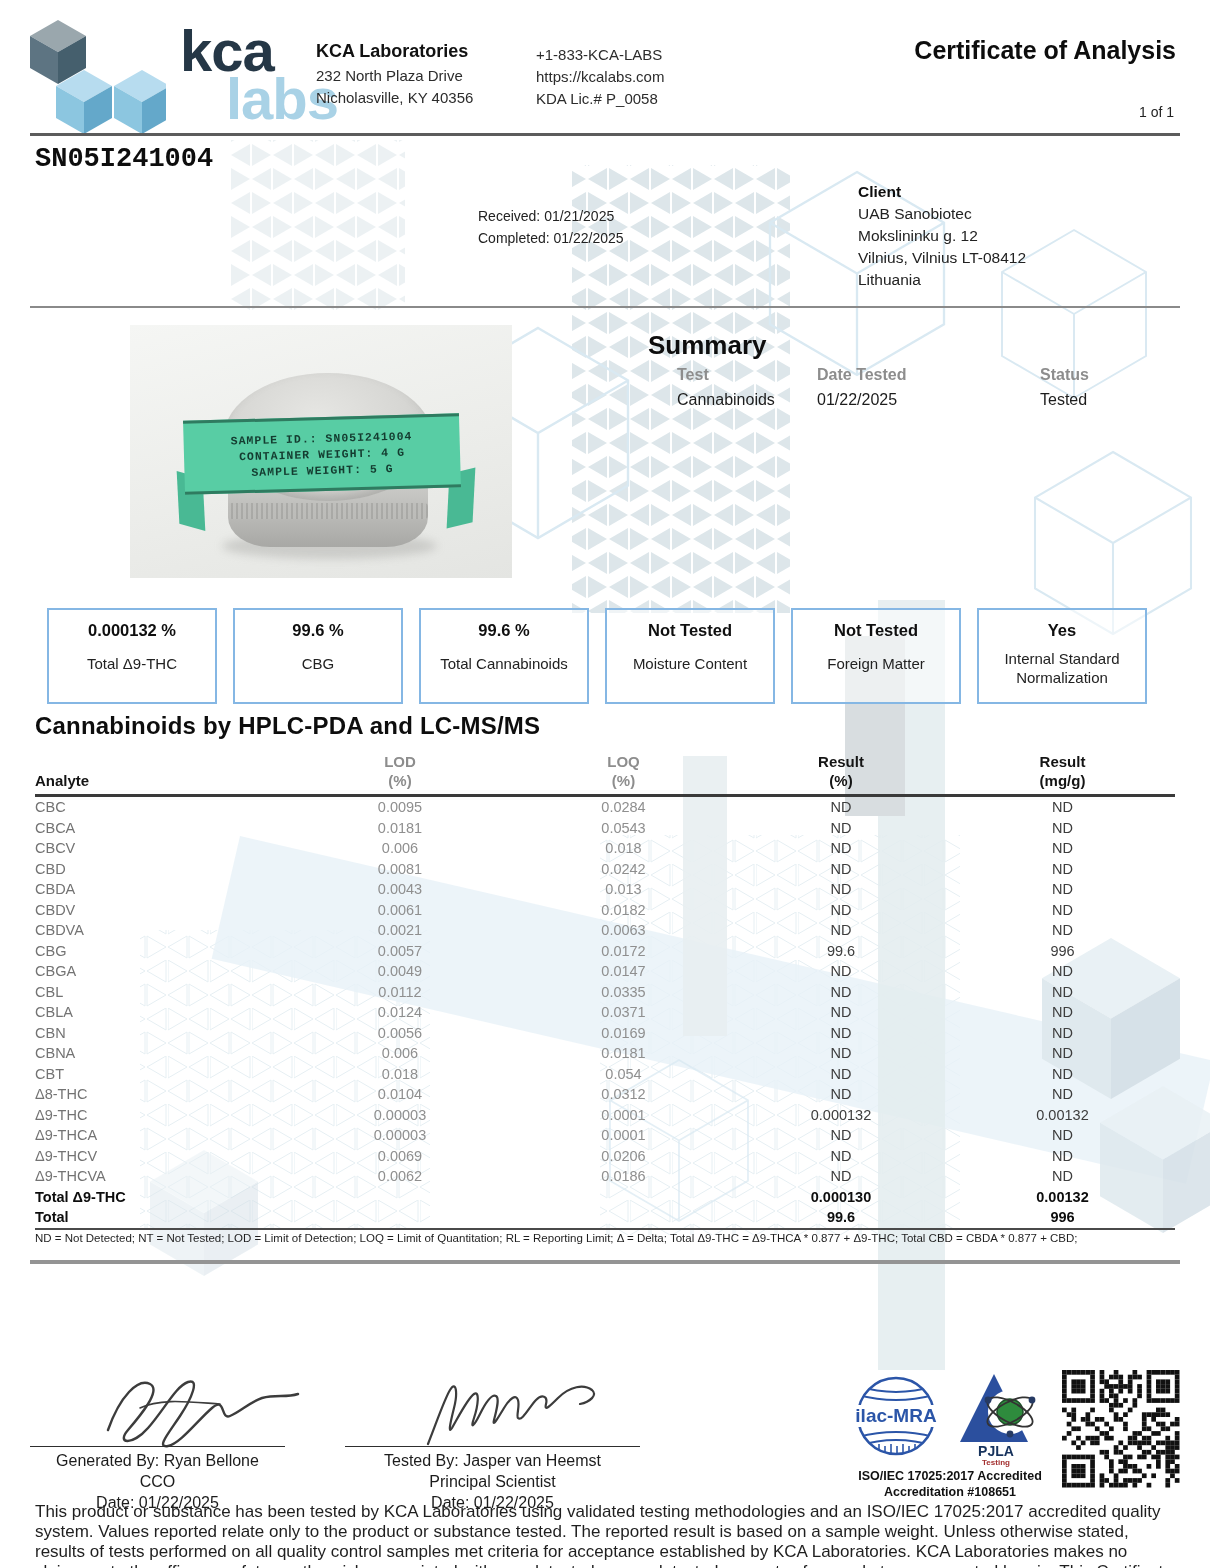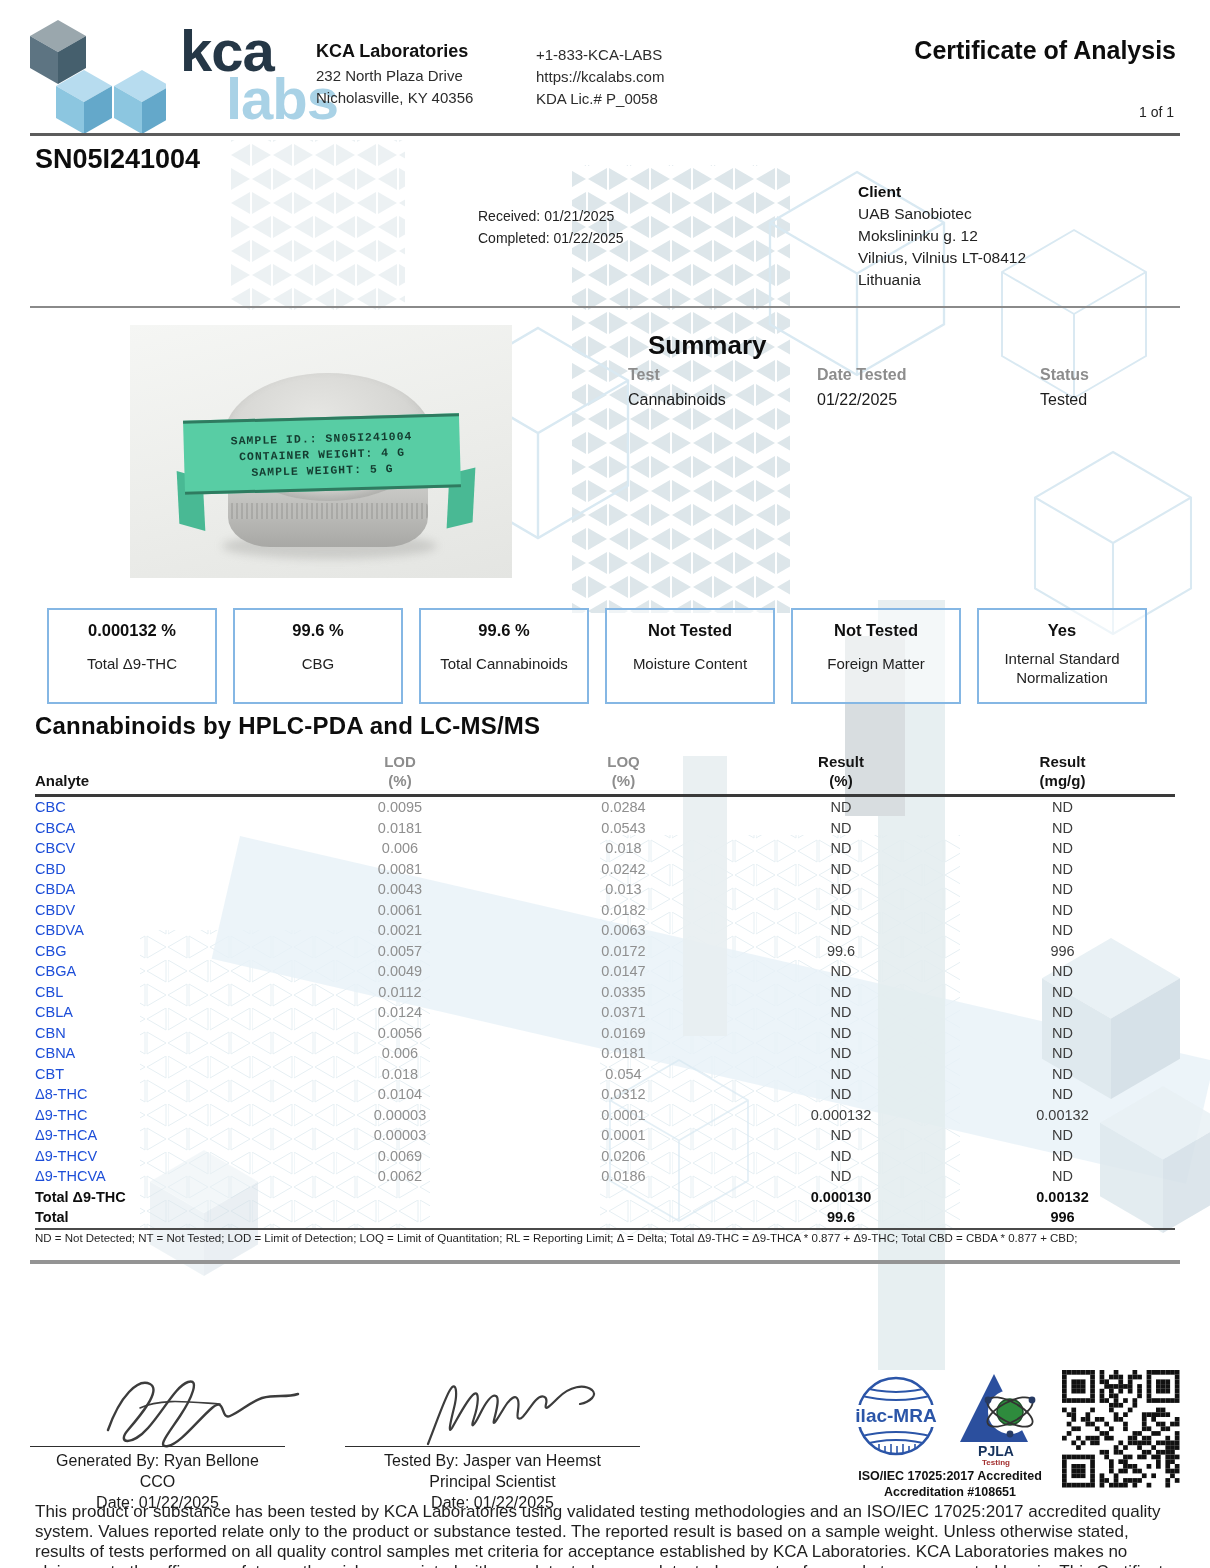--- a/index.html
+++ b/index.html
@@ -15,21 +15,21 @@
   .logo-kca { color:#253746; display:block; }
   .logo-labs { color:#a9d2e6; display:block;margin-left:46px; }
   .labinfo { position:absolute; left:316px; top:40px; font-size:15px; line-height:22px; color:#2c2c2c; }
   .labinfo .nm { font-size:18px; font-weight:700; color:#111; margin-bottom:3px; }
   .contact { position:absolute; left:536px; top:44px; font-size:15px; line-height:22px; color:#2c2c2c; }
   .coa-title { position:absolute; right:34px; top:36px; font-size:25px; font-weight:700; color:#0d0d0d; }
   .page-num { position:absolute; right:36px; top:104px; font-size:14px; color:#222; }
   .rule-a { position:absolute; left:30px; right:30px; top:133px; border-top:3px solid #5c5c5c; }
 
   
-  .sample-title { position:absolute; left:35px; top:144px; font-size:27px; font-weight:700; color:#0d0d0d; }
+  .sample-title { position:absolute; left:35px; top:144px; font-size:27px; font-weight:700; color:#0d0d0d;font-family:Liberation Mono, monospace; }
   .sample-fields { position:absolute; left:35px; top:186px; font-size:15px; line-height:21.5px; color:#222; }
   .recv-block { position:absolute; left:478px; top:205px; font-size:14px; line-height:22px; color:#222; }
   .client-block { position:absolute; left:858px; top:181px; font-size:15.5px; line-height:22px; color:#222; }
   .client-block .cl { font-weight:700; color:#0d0d0d; }
   .rule-b { position:absolute; left:30px; right:30px; top:306px; border-top:2px solid #8a8a8a; }
 
   
   .photo { position:absolute; left:130px; top:325px; width:382px; height:253px;
            background:linear-gradient(165deg,#f5f6f4 0%,#ecedea 55%,#e4e5e2 100%); overflow:hidden; }
   .tin-body { position:absolute; left:98px; top:122px; width:200px; height:100px;
@@ -49,42 +49,42 @@
   .label-band div { font-family:"Liberation Mono","DejaVu Sans Mono",monospace; font-weight:700;
                     font-size:11.5px; letter-spacing:1px; color:#143c30; }
   .label-tail-l { position:absolute; left:48px; top:150px; width:26px; height:52px; background:#49b994;
                   transform:skewY(18deg) rotate(-3deg); }
   .label-tail-r { position:absolute; left:318px; top:146px; width:26px; height:54px; background:#49b994;
                   transform:skewY(-16deg) rotate(3deg); }
   .summary-head { position:absolute; left:648px; top:330px; font-size:26px; font-weight:700; color:#0d0d0d; }
   .sum-col { position:absolute; top:362px; font-size:16px; line-height:25px; }
   .sum-col .lb { font-weight:700; color:#8d8d8d; }
   .sum-col .vl { color:#1c1c1c; }
-  .sum-1 { left:628px; } .sum-2 { left:817px; } .sum-3 { left:1040px; }
+  .sum-1 { left:677px; } .sum-2 { left:817px; } .sum-3 { left:1040px; }
 
   
   .rbox { position:absolute; top:608px; width:170px; height:96px; border:2.5px solid #85b7e4;
           background:rgba(255,255,255,.55); text-align:center; }
   .rbox .rv { margin-top:11px; font-size:16.5px; font-weight:700; color:#0f0f0f; }
   .rbox .rl { margin-top:14px; font-size:15px; color:#222; line-height:19px; padding:0 6px; }
   .rb-0{left:47px;} .rb-1{left:233px;} .rb-2{left:419px;} .rb-3{left:605px;} .rb-4{left:791px;} .rb-5{left:977px;}
   .rb-5 .rl{margin-top:9px;}
 
   
   .tbl-heading { position:absolute; left:35px; top:712px; font-size:24px; font-weight:700; color:#0d0d0d; letter-spacing:.2px; }
   .tbl { position:absolute; left:35px; top:752px; width:1140px; }
   .thead { display:grid; grid-template-columns:250px 230px 217px 218px 225px;
            border-bottom:3px solid #3a3a3a; padding-bottom:4px; align-items:end; }
   .th { font-size:15px; font-weight:700; text-align:center; line-height:19px; }
   .th.gray { color:#8d8d8d; }
   .th.dark { color:#141414; }
   .th.left { text-align:left; }
   .trow { display:grid; grid-template-columns:250px 230px 217px 218px 225px; height:20.5px; align-items:center; }
   .tcell { font-size:14.5px; line-height:20.5px; text-align:center; white-space:nowrap; }
-  .c-analyte { text-align:left; color:#1d4ed8; }
+  .c-analyte { text-align:left; color:#737373; }
   .c-lod,.c-loq { color:#8f8f8f; }
   .c-rpct,.c-rmgg { color:#3d3d3d; }
   .trow.bold .tcell { font-weight:700; color:#0d0d0d; }
   .tbl-bottom { border-top:2px solid #4a4a4a; }
   .footnote { position:absolute; left:35px; top:1232px; width:1145px; font-size:11.5px; color:#1f1f1f; }
   .rule-c { position:absolute; left:30px; right:30px; top:1260px; border-top:4px solid #949494; }
 
   
   .sig-svg { position:absolute; }
   .sig-line { position:absolute; border-top:1.5px solid #2e2e2e; }

